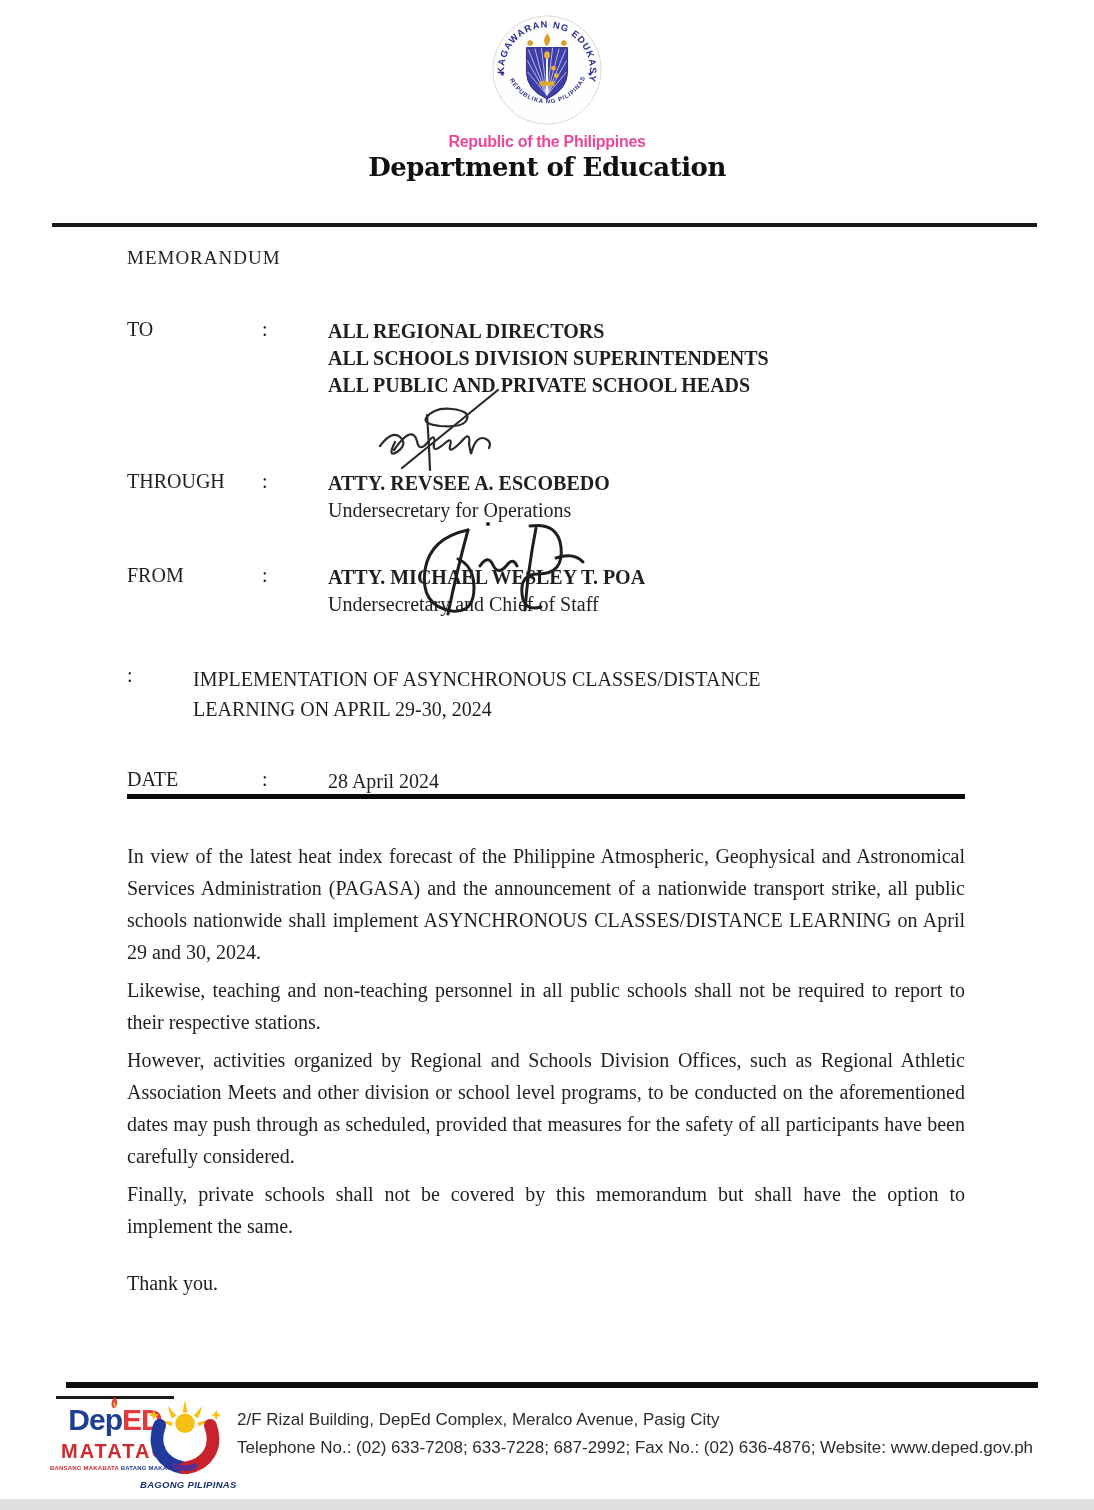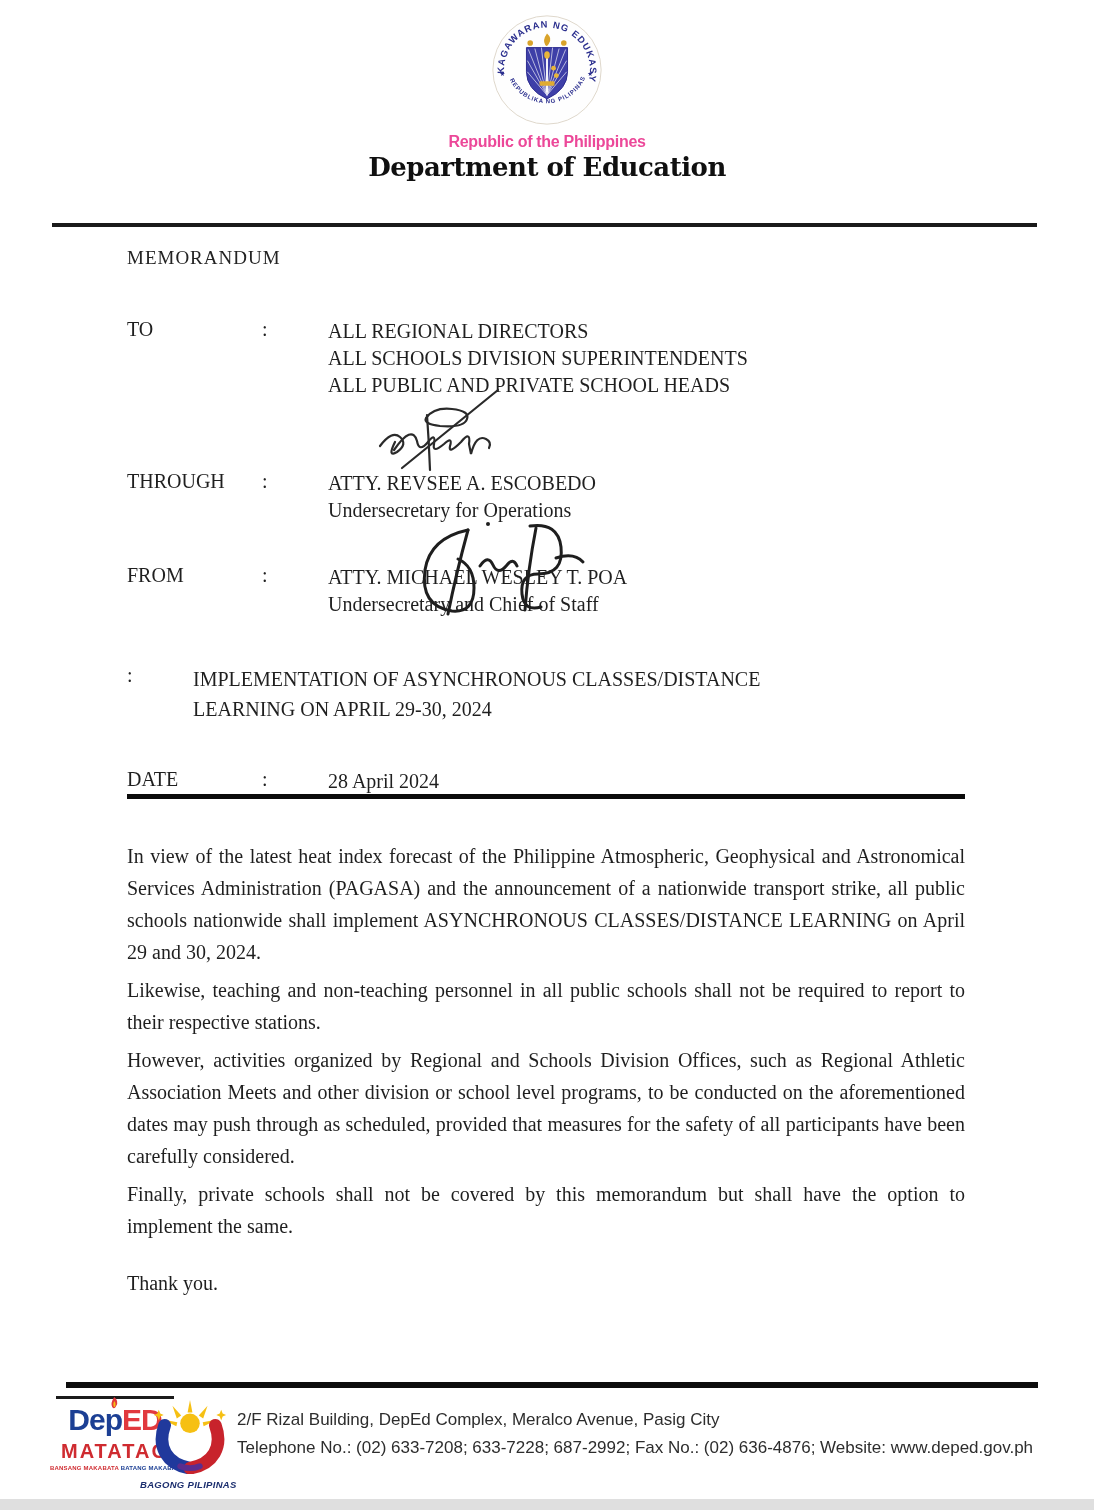--- a/index.html
+++ b/index.html
@@ -34,21 +34,21 @@
   }
   .row { position:absolute; left:127px; width:840px; display:flex; font-size:20px; }
   .row .lbl { width:135px; flex:none; }
   .row .col { width:66px; flex:none; }
   .row .val { flex:1; line-height:27px; }
   .row-to       { top:318px; }
   .row-through  { top:470px; }
   .row-from     { top:564px; }
   .row-subject  { top:664px; }
   .row-date     { top:768px; }
-  .bold { font-weight:400; }
+  .bold { font-weight:700; }
   .subject-line { line-height:30px; }
   .date-rule { position:absolute; top:794px; left:127px; width:838px; height:5px; background:#0b0b0b; }
 
   .sig { position:absolute; pointer-events:none; }
   .sig-escobedo { top:384px; left:372px; }
   .sig-poa { top:514px; left:368px; }
 
   
   .body-text { position:absolute; top:840px; left:127px; width:838px; font-size:20px; }
   .body-text p { text-align:justify; line-height:32px; margin:0 0 6px 0; }
@@ -58,21 +58,21 @@
   .footer-rule { position:absolute; top:1382px; left:66px; width:972px; height:6px; background:#0d0d0d; }
   .deped-logo { position:absolute; top:1396px; left:50px; width:130px; text-align:center; font-family:"Liberation Sans", sans-serif; }
   .deped-topbar { width:118px; height:3px; background:#1b1b1b; margin:0 auto 4px auto; }
   .deped-wordmark { position:relative; font-weight:700; font-size:30px; letter-spacing:-1px; line-height:34px; }
   .deped-wordmark .dep { color:#1c3f94; }
   .deped-wordmark .ed  { color:#e1393e; }
   .deped-flame { position:absolute; top:-6px; left:50%; transform:translateX(-55%); }
   .matatag { margin-top:2px; font-weight:700; font-size:20px; letter-spacing:2px; color:#cf2b30; line-height:24px; }
   .tagline { margin-top:2px; font-size:6px; font-weight:700; white-space:nowrap; letter-spacing:0.2px; }
   .tagline .tl-left { color:#cf2b30; } .tagline .tl-right { color:#1c3f94; }
-  .bp-logo { position:absolute; top:1396px; left:140px; width:90px; text-align:right; font-family:"Liberation Sans", sans-serif; }
+  .bp-logo { position:absolute; top:1396px; left:140px; width:90px; text-align:center; font-family:"Liberation Sans", sans-serif; }
   .bp-label { margin-top:1px; font-size:9.5px; font-weight:700; font-style:italic; color:#1b2e6e; letter-spacing:0.3px; white-space:nowrap; }
   .footer-text {
     position:absolute; top:1406px; left:237px; width:850px;
     font-family:"Liberation Sans", sans-serif; font-size:17px; line-height:28px; color:#2d2d2d;
   }
   .scan-strip { position:absolute; bottom:0; left:0; width:100%; height:11px; background:#d9d9d9; opacity:0.85; }
 </style>
 </head>
 <body>
 

